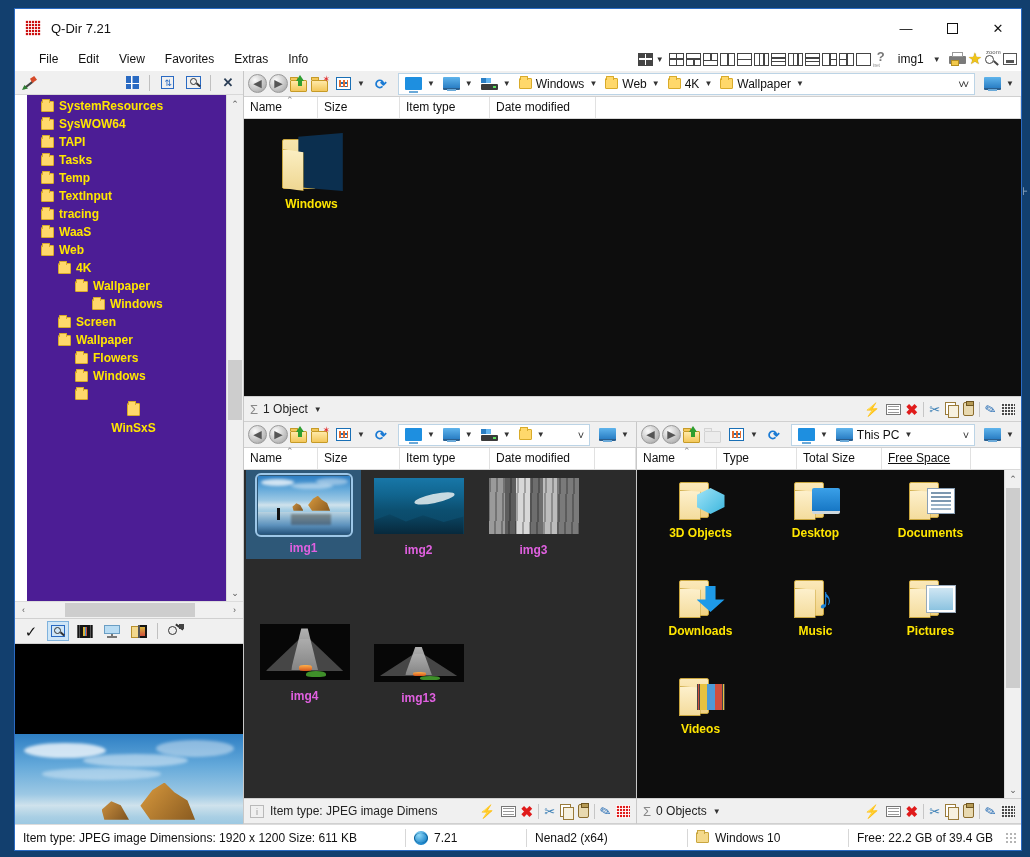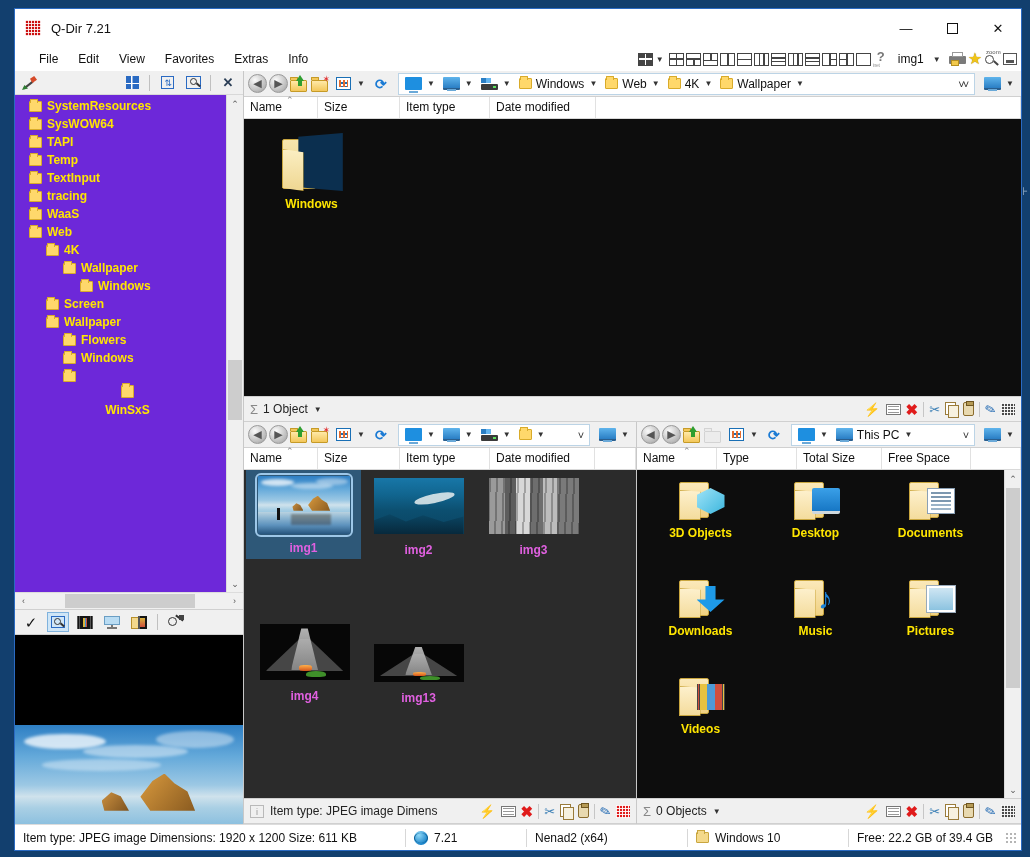--- a/index.html
+++ b/index.html
@@ -77,21 +77,21 @@
   .left-col { width:229px; flex:0 0 229px; display:flex; flex-direction:column; border-right:1px solid #c8c8c8; }
   .right-col { flex:1 1 auto; display:flex; flex-direction:column; min-width:0; }
 
   
   .tree-toolbar {
     height:24px; background:#f0f0f0; border-bottom:1px solid #d8d8d8;
     display:flex; align-items:center; padding:0 4px; gap:4px; position:relative;
   }
   .tb-btn { width:22px; height:20px; display:flex; align-items:center; justify-content:center; }
   .tb-sep { width:1px; height:16px; background:#c0c0c0; margin:0 2px; }
-  .tree-area { flex:1 1 auto; background:#6d28d9; position:relative; overflow:hidden; display:flex; }
+  .tree-area { flex:1 1 auto; background:#4c1d95; position:relative; overflow:hidden; display:flex;margin-left:12px; }
   .tree-list { flex:1 1 auto; padding:2px 0 0 14px; overflow:hidden; }
   .tree-row { height:18px; display:flex; align-items:center; gap:5px; white-space:nowrap; }
   .folder-ico {
     width:13px; height:11px; flex:0 0 13px; background:#ffd86b;
     border:1px solid #d9ab2a; border-radius:1px; position:relative;
   }
   .folder-ico::before {
     content:""; position:absolute; left:0; top:-3px; width:6px; height:3px;
     background:#ffd86b; border:1px solid #d9ab2a; border-bottom:none; border-radius:1px 1px 0 0;
   }
@@ -447,20 +447,24 @@
               <div class="tree-row" style="padding-left: 0px;">
                 <span class="folder-ico"></span>
                 <span class="tree-label">SysWOW64</span>
               </div>
               <div class="tree-row" style="padding-left: 0px;">
                 <span class="folder-ico"></span>
                 <span class="tree-label">TAPI</span>
               </div>
               <div class="tree-row" style="padding-left: 0px;">
                 <span class="folder-ico"></span>
+                <span class="tree-label">Tasks</span>
+              </div>
+              <div class="tree-row" style="padding-left: 0px;">
+                <span class="folder-ico"></span>
                 <span class="tree-label">Temp</span>
               </div>
               <div class="tree-row" style="padding-left: 0px;">
                 <span class="folder-ico"></span>
                 <span class="tree-label">TextInput</span>
               </div>
               <div class="tree-row" style="padding-left: 0px;">
                 <span class="folder-ico"></span>
                 <span class="tree-label">tracing</span>
               </div>
@@ -873,21 +877,21 @@
                 </div>
               <span class="caret-sm">▼</span>
             </div>
 
             <div class="col-head">
               <div class="c" style="width:80px;">
                 <span>Name</span><span class="sort-up" style="left:46px;">⌃</span>
               </div>
               <div class="c" style="width:80px;">Type</div>
               <div class="c" style="width:85px;">Total Size</div>
-              <div class="c" style="width:89px;">Free Space</div>
+              <div class="c" style="width:89px;text-decoration:underline;">Free Space</div>
               <div class="c" style="flex:1"></div>
             </div>
 
             <div class="file-area">
               <div class="file-inner" id="pc-items">
                   <div class="icon-cell" style="left: 6px; top: 4px;">
                     <div class="bigfolder">
                       <div class="bk"></div>
                       <div class="fr"></div>
                       <div class="badge bf-3d"></div>

